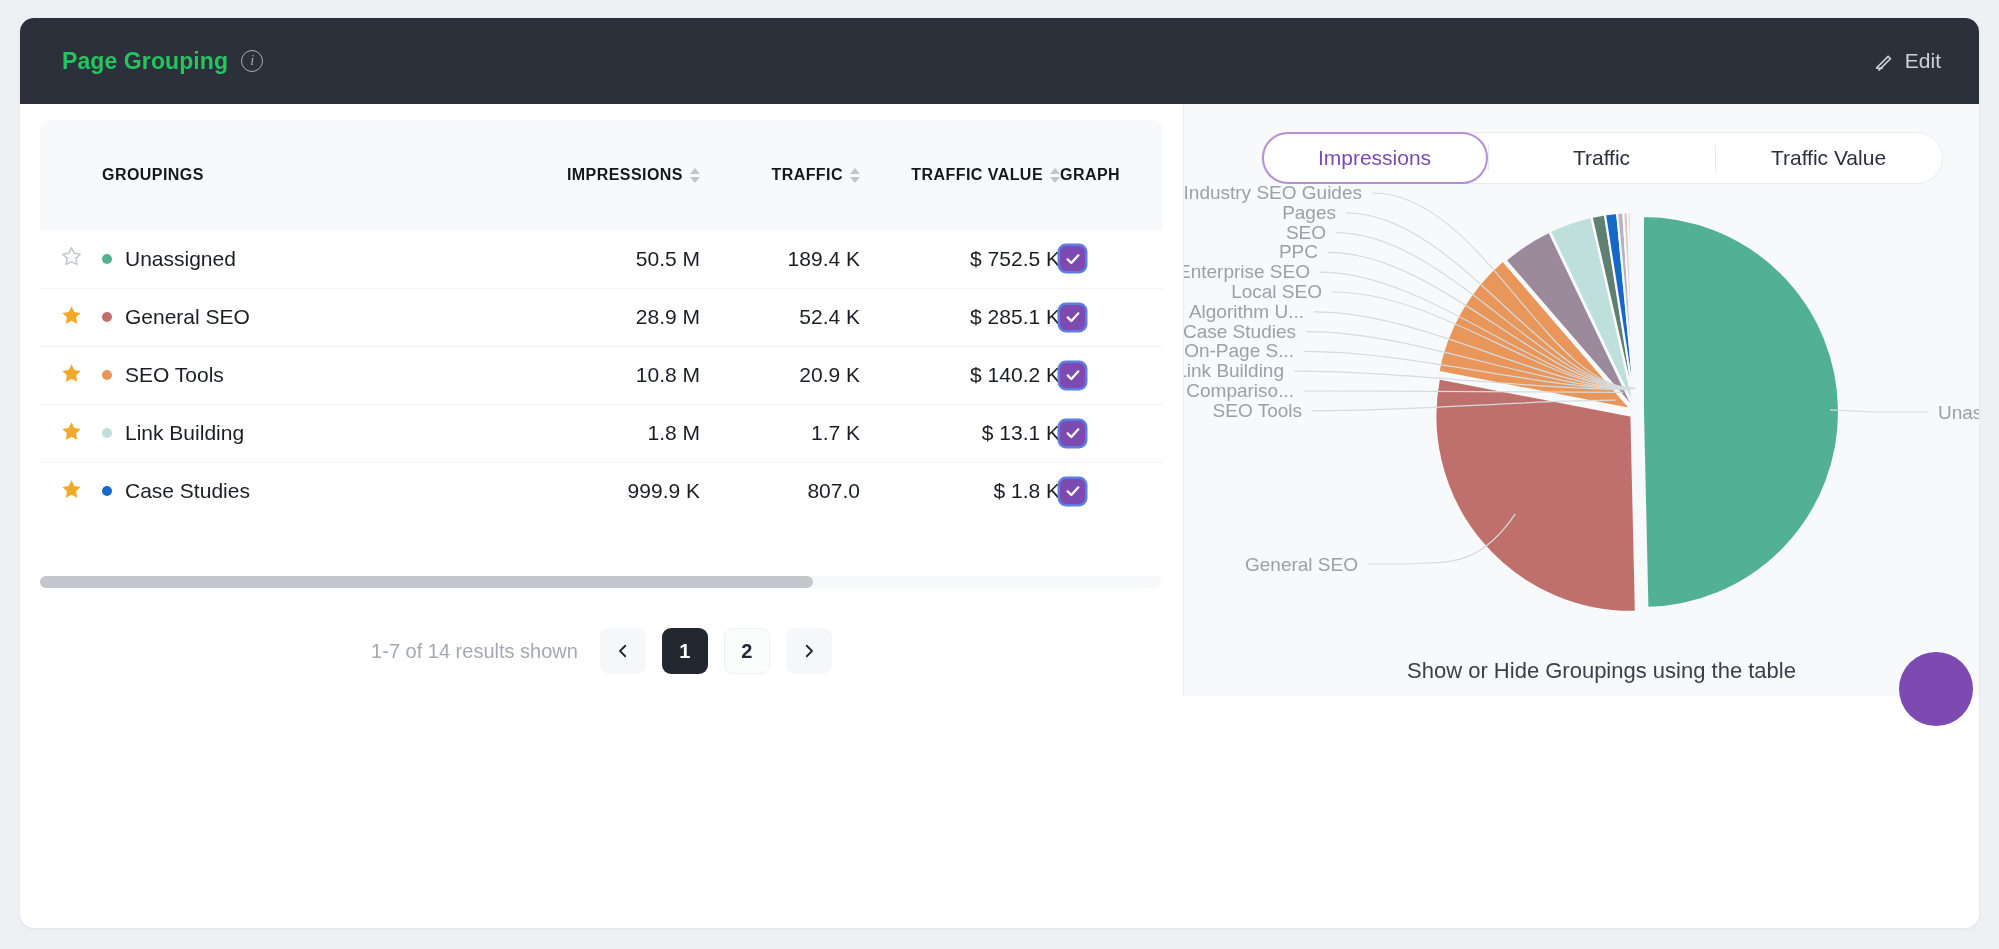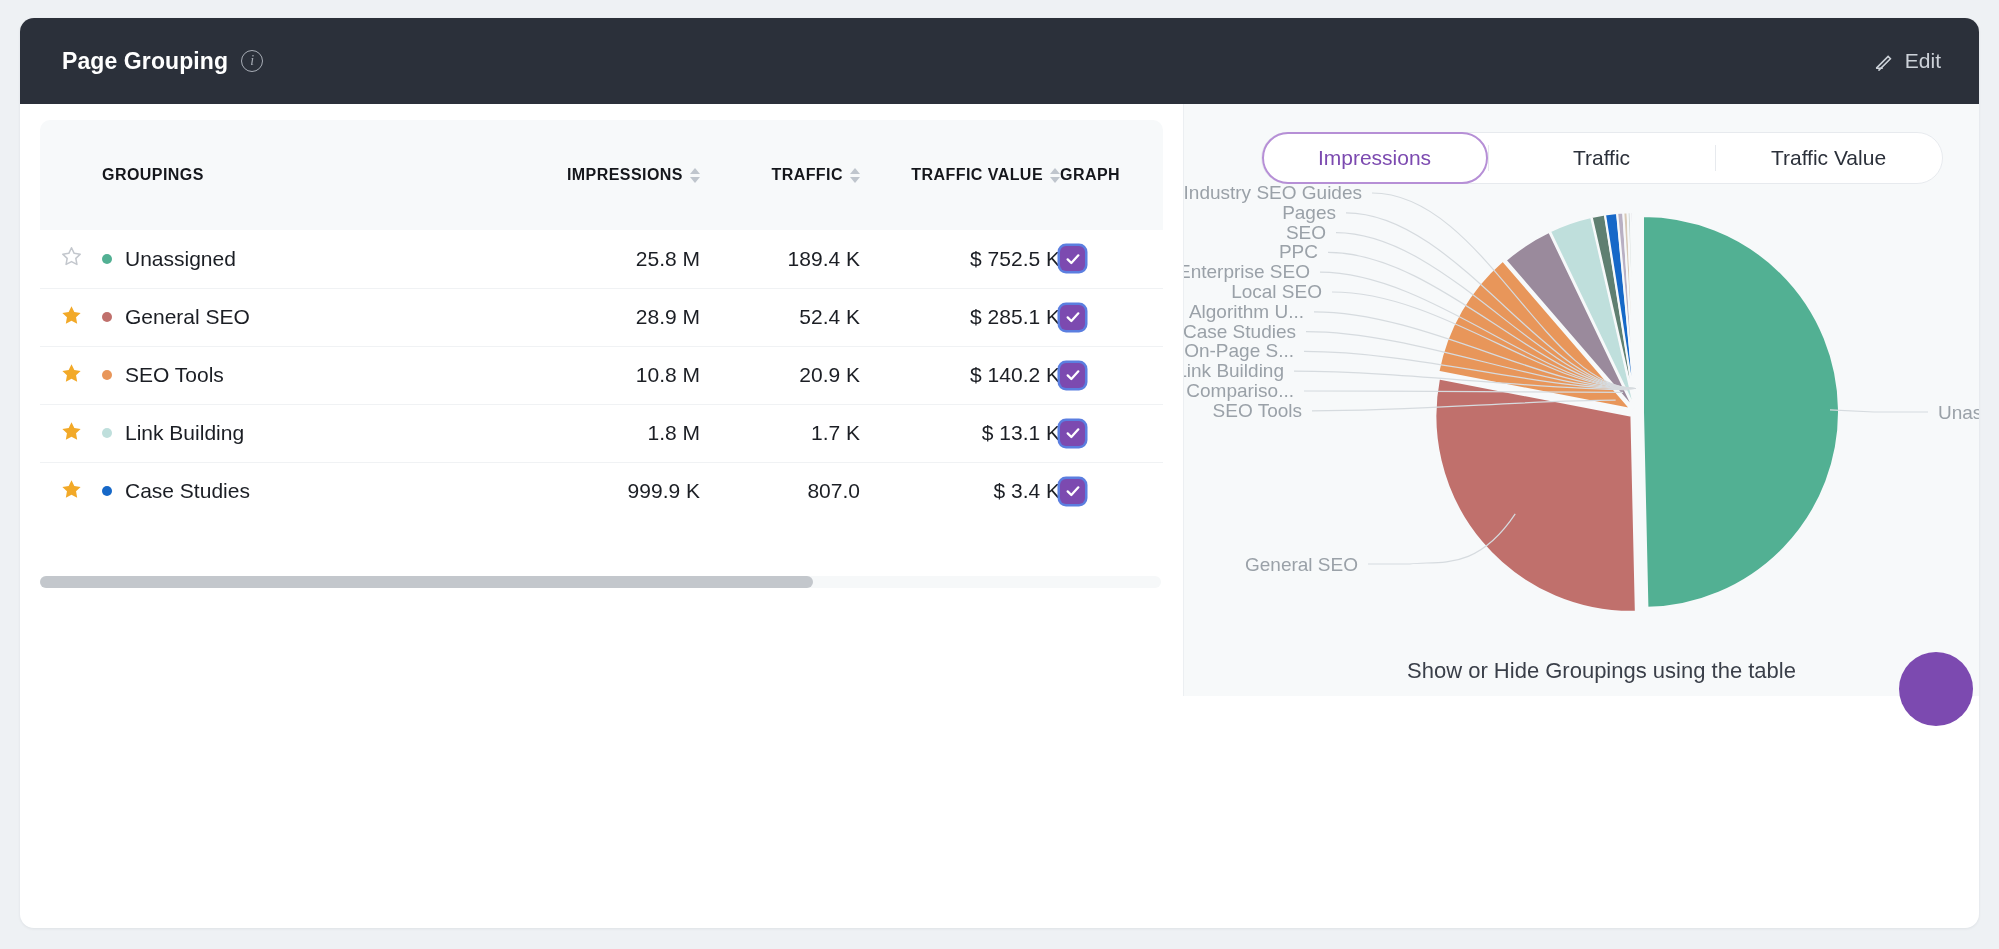--- a/index.html
+++ b/index.html
@@ -33,21 +33,21 @@
   .card-header {
     height: 86px;
     background: #2b303a;
     display: flex;
     align-items: center;
     justify-content: space-between;
     padding: 0 38px 0 42px;
   }
   .card-title-group { display: flex; align-items: center; gap: 13px; }
   .card-title {
-    color: #ffffff;
+    color: #22c55e;
     font-size: 23px;
     font-weight: bold;
     letter-spacing: .1px;
   }
   .info-icon {
     width: 22px; height: 22px;
     border-radius: 50%;
     border: 1.8px solid #a8adb6;
     color: #a8adb6;
     font-size: 14px;
@@ -334,21 +334,21 @@
                 <tr>
                   <td class="c-star"><span class="star-ico"><svg viewBox="0 0 24 24" width="23" height="23">
                         <path fill="none" stroke="#c3c7cd" stroke-width="1.6" stroke-linejoin="round" d="M12 2.9l2.8 5.8 6.3.88-4.58 4.38 1.11 6.3L12 17.3l-5.63 2.96 1.11-6.3L2.9 9.58l6.3-.88z"></path>
                       </svg></span></td>
                   <td class="c-group">
                     <span class="group-cell">
                       <span class="dot" style="background:#52b093"></span>
                       <span class="group-name">Unassigned</span>
                     </span>
                   </td>
-                  <td class="c-num">25.8 M</td>
+                  <td class="c-num">50.5 M</td>
                   <td class="c-num">189.4 K</td>
                   <td class="c-num">$ 752.5 K</td>
                   <td class="c-chk"><span class="chk">
                       <svg width="16" height="16" viewBox="0 0 24 24" fill="none" stroke="#ffffff" stroke-width="3.4" stroke-linecap="round" stroke-linejoin="round">
                         <polyline points="4 12.5 9.5 18 20 6.5"></polyline>
                       </svg>
                     </span></td>
                 </tr>
                 <tr>
                   <td class="c-star"><span class="star-ico"><svg viewBox="0 0 24 24" width="23" height="23">
@@ -412,35 +412,54 @@
                         <path fill="#f2a928" d="M12 2.3l2.95 6.1 6.6.92-4.8 4.6 1.17 6.6L12 17.4l-5.92 3.12L7.25 13.9l-4.8-4.6 6.6-.92z"></path>
                       </svg></span></td>
                   <td class="c-group">
                     <span class="group-cell">
                       <span class="dot" style="background:#1668c8"></span>
                       <span class="group-name">Case Studies</span>
                     </span>
                   </td>
                   <td class="c-num">999.9 K</td>
                   <td class="c-num">807.0</td>
-                  <td class="c-num">$ 3.4 K</td>
+                  <td class="c-num">$ 1.8 K</td>
                   <td class="c-chk"><span class="chk">
                       <svg width="16" height="16" viewBox="0 0 24 24" fill="none" stroke="#ffffff" stroke-width="3.4" stroke-linecap="round" stroke-linejoin="round">
                         <polyline points="4 12.5 9.5 18 20 6.5"></polyline>
                       </svg>
                     </span></td>
                 </tr>
               </tbody>
           </table>
         </div>
 
         <div class="hscroll-track">
           <div class="hscroll-thumb"></div>
         </div>
 
+        <div class="pagination-bar">
+          <span class="results-text">1-7 of 14 results shown</span>
+          <button class="pg-btn">
+            <span>
+              <svg width="18" height="18" viewBox="0 0 24 24" fill="none" stroke="#22262e" stroke-width="2.4" stroke-linecap="round" stroke-linejoin="round">
+                  <polyline points="15 5 8 12 15 19"></polyline>
+                </svg>
+            </span>
+          </button>
+          <button class="pg-btn num active">1</button>
+          <button class="pg-btn num">2</button>
+          <button class="pg-btn">
+            <span>
+              <svg width="18" height="18" viewBox="0 0 24 24" fill="none" stroke="#22262e" stroke-width="2.4" stroke-linecap="round" stroke-linejoin="round">
+                  <polyline points="9 5 16 12 9 19"></polyline>
+                </svg>
+            </span>
+          </button>
+        </div>
       </div>
 
       <div class="chart-region">
         <div class="tab-switch">
           <button class="tab active">Impressions</button>
           <span class="tab-div"></span>
           <button class="tab">Traffic</button>
           <span class="tab-div"></span>
           <button class="tab">Traffic Value</button>
         </div>

